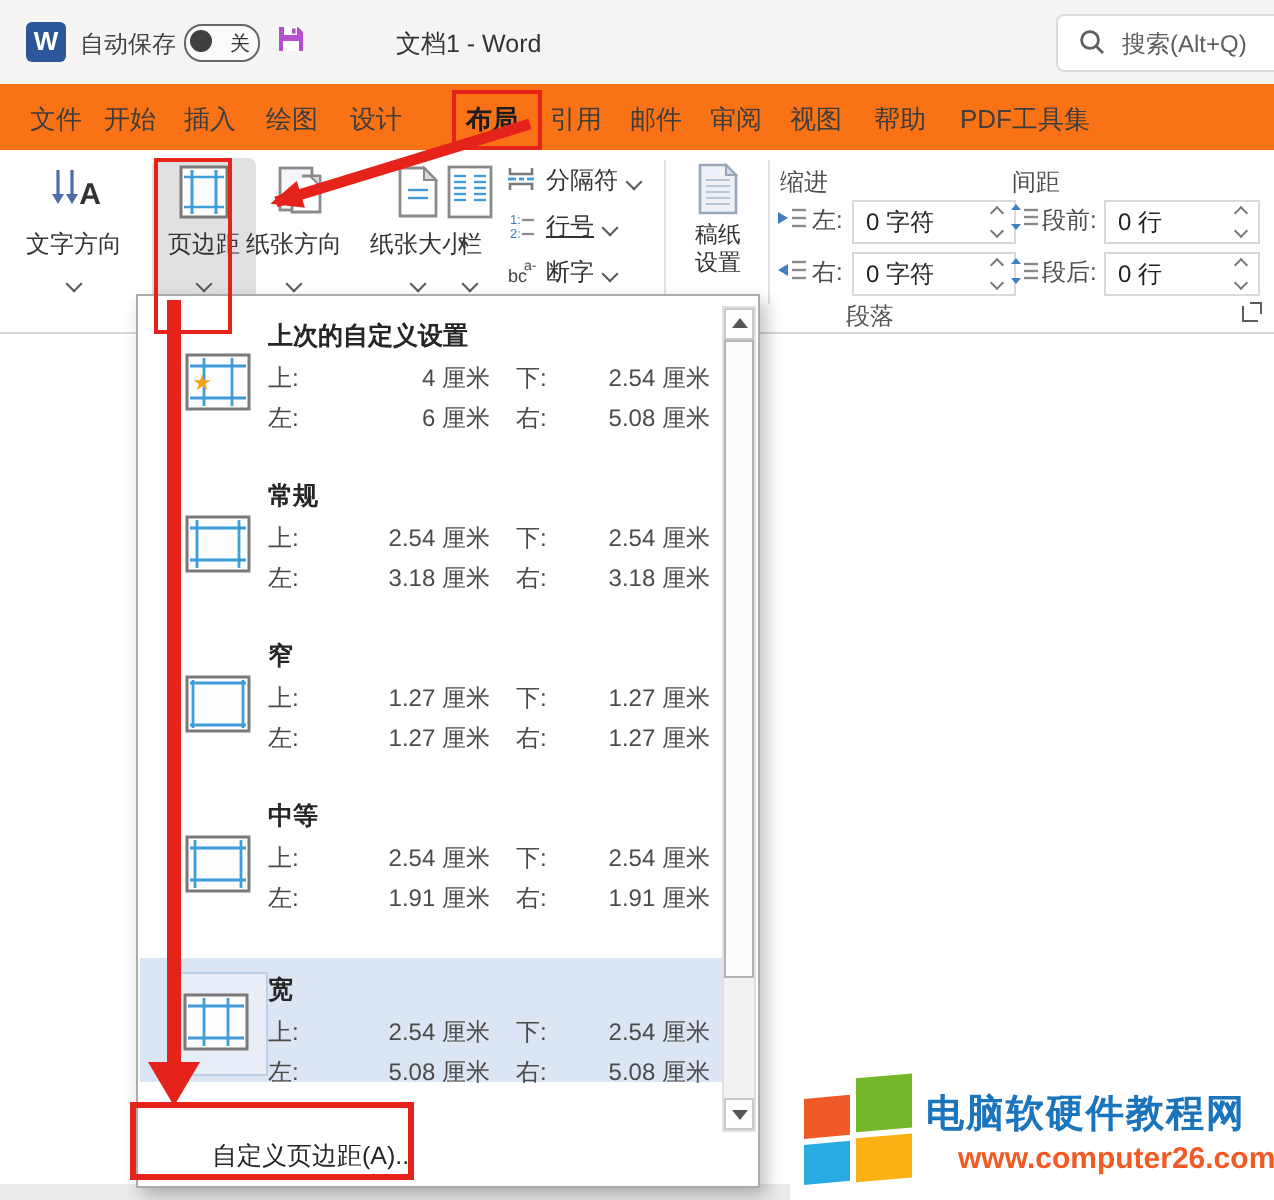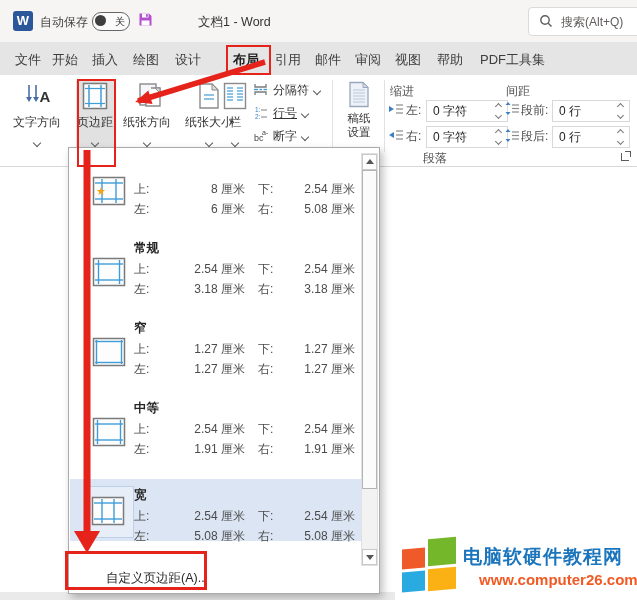--- a/index.html
+++ b/index.html
@@ -14,21 +14,21 @@
           border-radius:9px;background:#fbfbfb;}
   .toggle .knob{position:absolute;left:2px;top:2px;width:11px;height:11px;border-radius:50%;background:#3f3f3f;}
   .toggle .state{position:absolute;right:4px;top:2px;font-size:10px;color:#333;}
   .save-ic{position:absolute;left:138px;top:12px;}
   .doc-title{position:absolute;left:162px;top:14px;font-size:12.5px;color:#333;margin-left:36px;}
   .searchbox{position:absolute;left:528px;top:7px;width:120px;height:27px;background:#fff;
              border:1px solid #dadada;border-radius:4px;overflow:hidden;}
   .searchbox .mag{position:absolute;left:10px;top:6px;}
   .searchbox .ph{position:absolute;left:32px;top:6px;font-size:12px;color:#5f5d5b;white-space:nowrap;}
   
-  .tabbar{position:absolute;left:0;top:42px;width:637px;height:33px;background:#e5e5e5;}
+  .tabbar{position:absolute;left:0;top:42px;width:637px;height:33px;background:#f97316;}
   .tab{position:absolute;top:9px;font-size:13px;color:#3d3d3d;cursor:default;}
   .tab.active{font-weight:bold;color:#1d1d1d;text-align:right;}
   
   .ribbon{position:absolute;left:0;top:75px;width:637px;height:91px;background:#fff;border-bottom:1px solid #d8d8d8;}
   .rib-btn{position:absolute;top:4px;height:74px;text-align:center;}
   .rib-btn.pressed{background:#e1e1e1;border-radius:4px;}
   .rib-btn .icw{height:30px;margin-top:3px;}
   .rib-btn .lbl{font-size:12px;color:#333;margin-top:2px;white-space:nowrap;}
   .chev{display:inline-block;width:5px;height:5px;border-right:1.4px solid #5a5a5a;
         border-bottom:1.4px solid #5a5a5a;transform:rotate(45deg);vertical-align:middle;}
@@ -149,21 +149,21 @@
             <path d="M4 15 l3 5 l3 -5 z" fill="#4a6da8"></path>
             <line x1="14" y1="3" x2="14" y2="18" stroke="#4a6da8" stroke-width="1.6"></line>
             <path d="M11 15 l3 5 l3 -5 z" fill="#4a6da8"></path>
             <text x="23" y="20" font-size="15" font-weight="bold" fill="#333" text-anchor="middle" font-family="Liberation Sans,sans-serif">A</text>
           </svg>
       </div>
       <div class="lbl">文字方向</div>
       <span class="chev"></span>
     </div>
 
-    <div class="rib-btn pressed" style="left:76px;width:38px;">
+    <div class="rib-btn pressed" style="left:76px;width:52px;">
       <div class="icw">
         <svg width="26" height="28" viewBox="0 0 26 28">
             <rect x="1.5" y="1.5" width="23" height="25" fill="#fdfdfd" stroke="#7a7a7a" stroke-width="1.5"></rect>
             <line x1="7" y1="3" x2="7" y2="25" stroke="#3e9cd9" stroke-width="1.5"></line>
             <line x1="19" y1="3" x2="19" y2="25" stroke="#3e9cd9" stroke-width="1.5"></line>
             <line x1="3" y1="6.5" x2="23" y2="6.5" stroke="#3e9cd9" stroke-width="1.2"></line>
             <line x1="3" y1="21.5" x2="23" y2="21.5" stroke="#3e9cd9" stroke-width="1.2"></line>
           </svg>
       </div>
       <div class="lbl">页边距</div>
@@ -355,23 +355,24 @@
       <span class="ic" style="top:20px;">
         <svg width="34" height="30" viewBox="0 0 34 30">
             <rect x="1.5" y="1.5" width="31" height="27" fill="#fdfdfd" stroke="#7a7a7a" stroke-width="1.5"></rect>
             <line x1="3" y1="7" x2="31" y2="7" stroke="#3e9cd9" stroke-width="1.4"></line>
             <line x1="3" y1="23" x2="31" y2="23" stroke="#3e9cd9" stroke-width="1.4"></line>
             <line x1="10" y1="3" x2="10" y2="27" stroke="#3e9cd9" stroke-width="1.4"></line>
             <line x1="24" y1="3" x2="24" y2="27" stroke="#3e9cd9" stroke-width="1.4"></line>
             <text x="9" y="19" font-size="11" fill="#f7a11a" text-anchor="middle">★</text>
           </svg>
       </span>
+      <span class="t">上次的自定义设置</span>
       <div class="row" style="top:25px;">
         <span class="la">上:</span>
-          <span class="va">8 厘米</span>
+          <span class="va">4 厘米</span>
         <span class="lb">下:</span>
           <span class="vb">2.54 厘米</span>
       </div>
       <div class="row" style="top:45px;">
         <span class="la">左:</span>
           <span class="va">6 厘米</span>
         <span class="lb">右:</span>
           <span class="vb">5.08 厘米</span>
       </div>
     </div>

